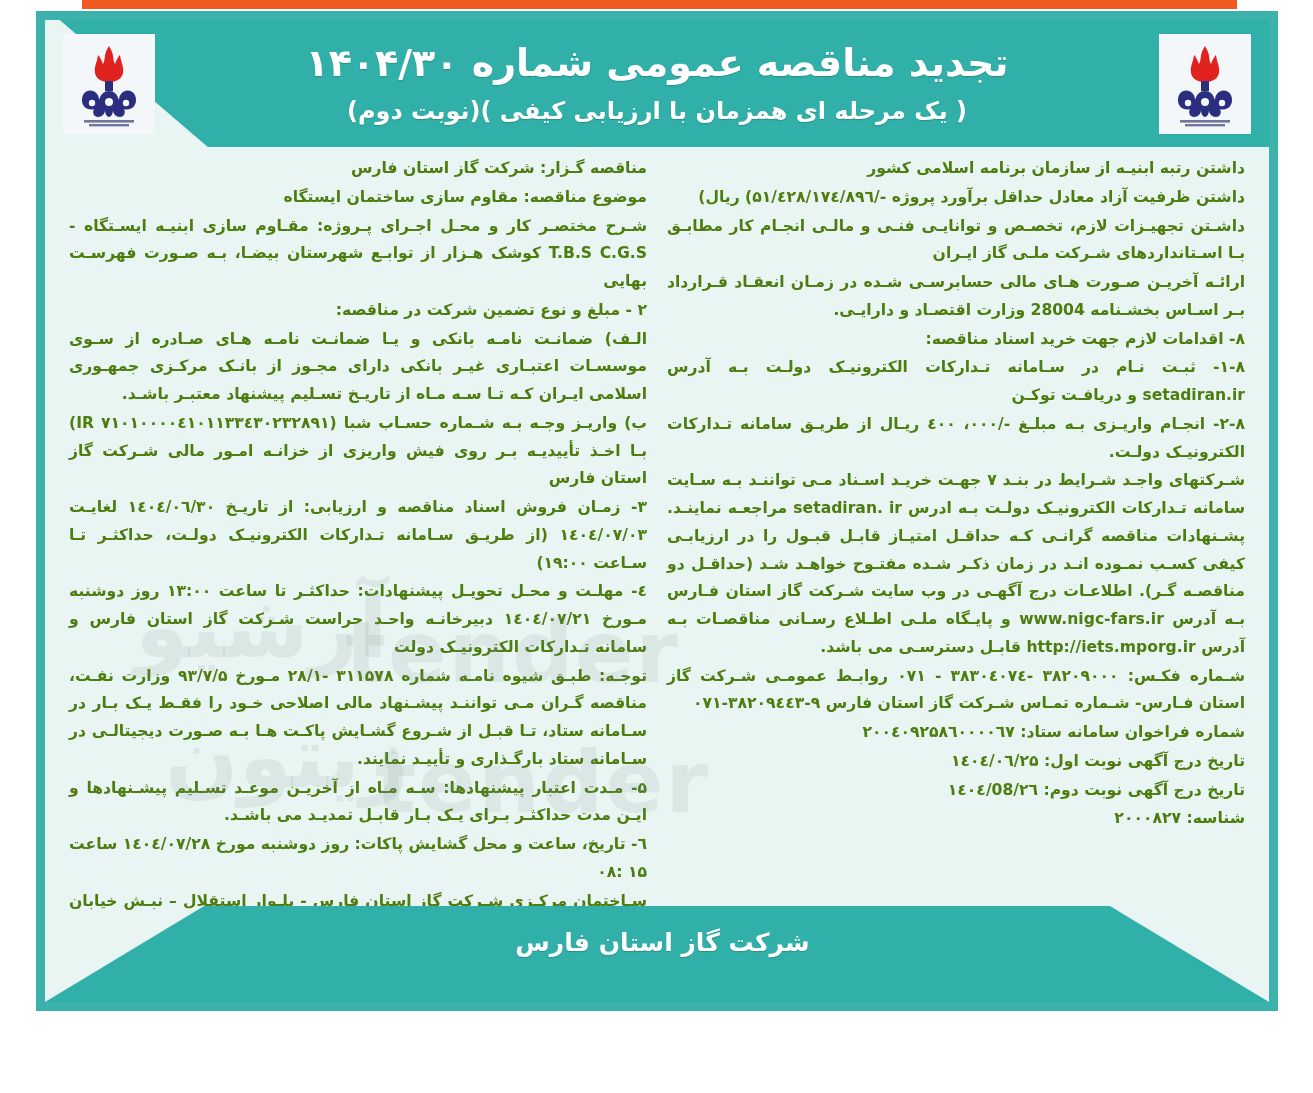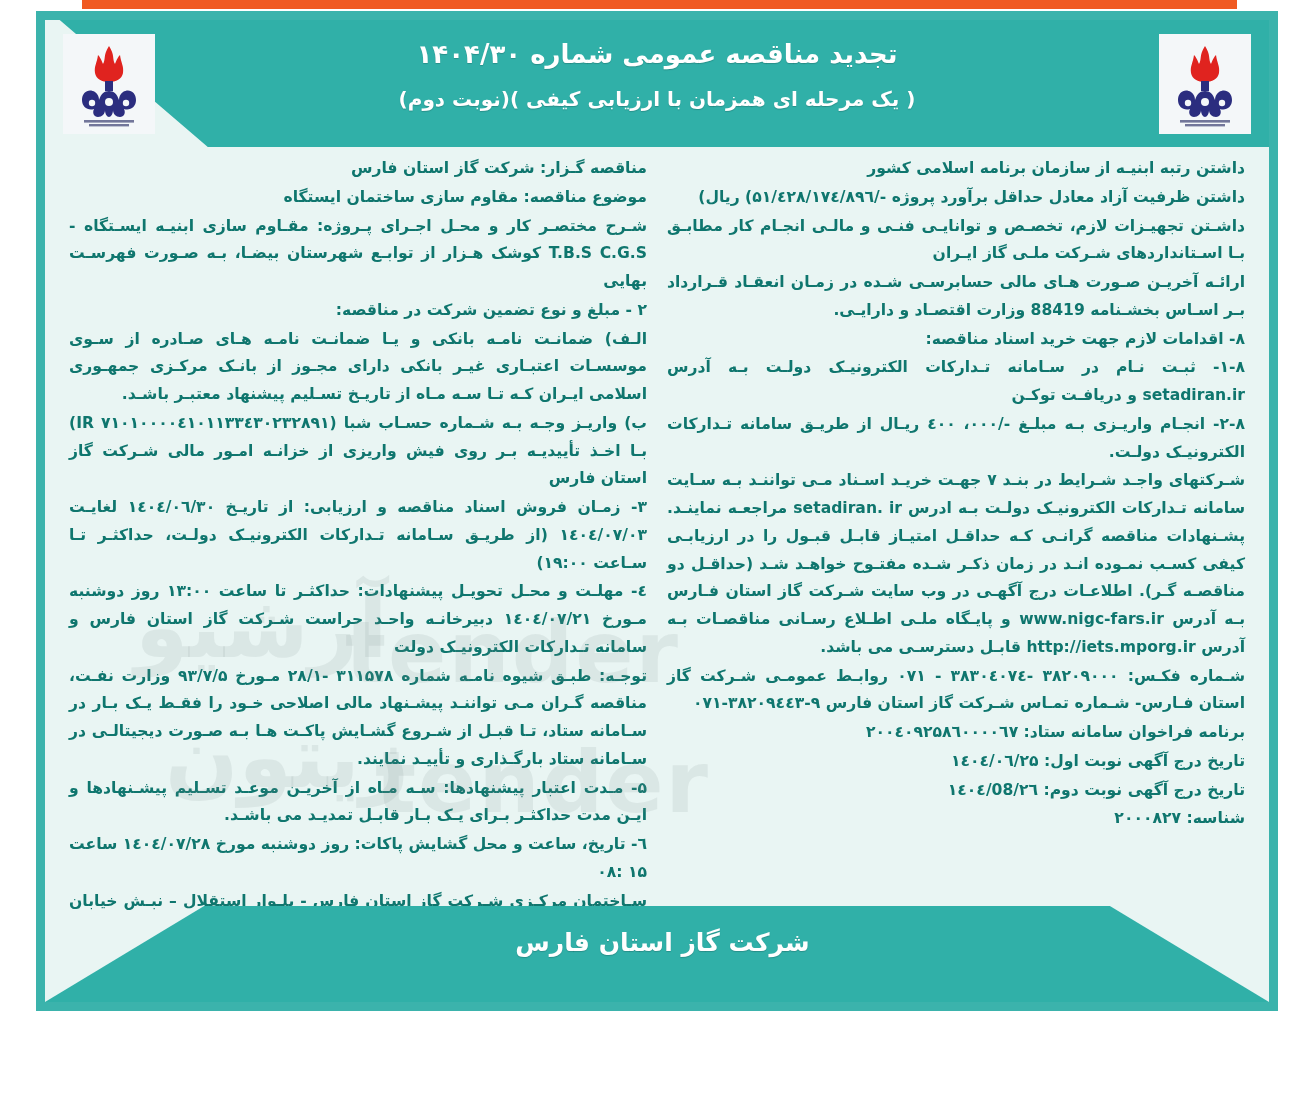--- a/index.html
+++ b/index.html
@@ -47,40 +47,40 @@
 
   .header-title{
     position:absolute;left:0;right:0;top:14px;
     z-index:3;
     text-align:center;
     color:#ffffff;
     font-weight:bold;
     line-height:1.55;
     text-shadow:0 1px 1px rgba(0,0,0,.18);
   }
-  .header-title .l1{font-size:26px;letter-spacing:.2px;}
-  .header-title .l2{font-size:20px;margin-top:10px;}
+  .header-title .l1{font-size:38px;letter-spacing:.2px;}
+  .header-title .l2{font-size:24px;}
 
   
   .body{
     position:relative;
     display:flex;
     flex-direction:row;
     padding:8px 14px 0 14px;
     box-sizing:border-box;
     height:760px;
   }
   .col{
     width:50%;
     box-sizing:border-box;
     padding:0 10px;
     direction:rtl;
     text-align:justify;
     text-align-last:right;
-    color:#0f766e;
+    color:#4d7c0f;
     font-size:15.6px;
     font-weight:bold;
     line-height:1.78;
   }
   .col p{margin:0 0 1px 0;}
 
   
   .wm{
     position:absolute;
     color:rgba(120,140,140,.13);
@@ -158,27 +158,27 @@
 
     <span class="wm wm1">tender</span>
     <span class="wm wm2">tender</span>
     <span class="wm wm4">زیتون</span>
     <span class="wm wm3">آرشیو</span>
 
     <div class="col">
       <p>داشتن رتبه ابنیـه از سازمان برنامه اسلامی کشور</p>
       <p>داشتن  ظرفیت آزاد معادل حداقل برآورد پروژه  -/۵۱/٤۲۸/۱۷٤/۸۹٦) ریال)</p>
       <p>داشـتن تجهیـزات لازم، تخصـص و توانایـی فنـی و مالـی انجـام کار مطابـق بـا اسـتانداردهای شـرکت ملـی گاز ایـران</p>
-      <p>ارائـه آخریـن صـورت هـای مالی حسابرسـی شـده در زمـان انعقـاد قـرارداد بـر اسـاس بخشـنامه 88419 وزارت اقتصـاد و دارایـی.</p>
+      <p>ارائـه آخریـن صـورت هـای مالی حسابرسـی شـده در زمـان انعقـاد قـرارداد بـر اسـاس بخشـنامه 28004 وزارت اقتصـاد و دارایـی.</p>
       <p>۸- اقدامات لازم جهت خرید اسناد مناقصه:</p>
       <p>۱-۸- ثبـت نـام در سـامانه تـدارکات الکترونیـک دولـت بـه آدرس setadiran.ir و دریافـت توکـن</p>
       <p>۲-۸- انجـام واریـزی بـه  مبلـغ -/۰۰۰، ٤۰۰ ریـال  از طریـق سامانه تـدارکات الکترونیـک دولـت.</p>
       <p>شـرکتهای واجـد شـرایط در بنـد ۷ جهـت خریـد اسـناد مـی تواننـد بـه سـایت سامانه تـدارکات الکترونیـک دولـت بـه ادرس setadiran. ir مراجعـه نماینـد. پشـنهادات مناقصه گرانـی کـه حداقـل امتیـاز قابـل قبـول را در ارزیابـی کیفی کسـب نمـوده انـد در زمان ذکـر شـده مفتـوح خواهـد شـد (حداقـل دو مناقصـه گـر). اطلاعـات درج آگهـی در وب سایت شـرکت گاز استان فـارس بـه آدرس www.nigc-fars.ir و پایـگاه ملـی اطـلاع رسـانی مناقصـات بـه آدرس http://iets.mporg.ir قابـل دسترسـی می باشد.</p>
       <p>شـماره فکـس: ۳۸۲۰۹۰۰۰ -۳۸۳۰٤۰۷٤ - ۰۷۱ روابـط عمومـی شـرکت گاز استان فـارس- شـماره تمـاس شـرکت گاز استان فارس  ۹-۳۸۲۰۹٤٤۳-۰۷۱</p>
-      <p>برنامه فراخوان سامانه ستاد: ۲۰۰٤۰۹۲۵۸٦۰۰۰۰٦۷</p>
+      <p>شماره فراخوان سامانه ستاد: ۲۰۰٤۰۹۲۵۸٦۰۰۰۰٦۷</p>
       <p>تاریخ درج آگهی نوبت اول: ۱٤۰٤/۰٦/۲۵</p>
       <p>تاریخ درج آگهی نوبت دوم: ۱٤۰٤/08/۲٦</p>
       <p>شناسه: ۲۰۰۰۸۲۷</p>
     </div>
 
     <div class="col">
       <p>مناقصه گـزار: شرکت گاز استان فارس</p>
       <p>موضوع مناقصه: مقاوم سازی ساختمان ایستگاه</p>
       <p>شـرح مختصـر کار و محـل اجـرای پـروژه: مقـاوم سازی ابنیـه ایسـتگاه -T.B.S C.G.S کوشک هـزار از توابـع شهرستان بیضـا، بـه صـورت فهرسـت بهایی</p>
       <p>۲ - مبلغ و نوع تضمین شرکت در مناقصه:</p>

